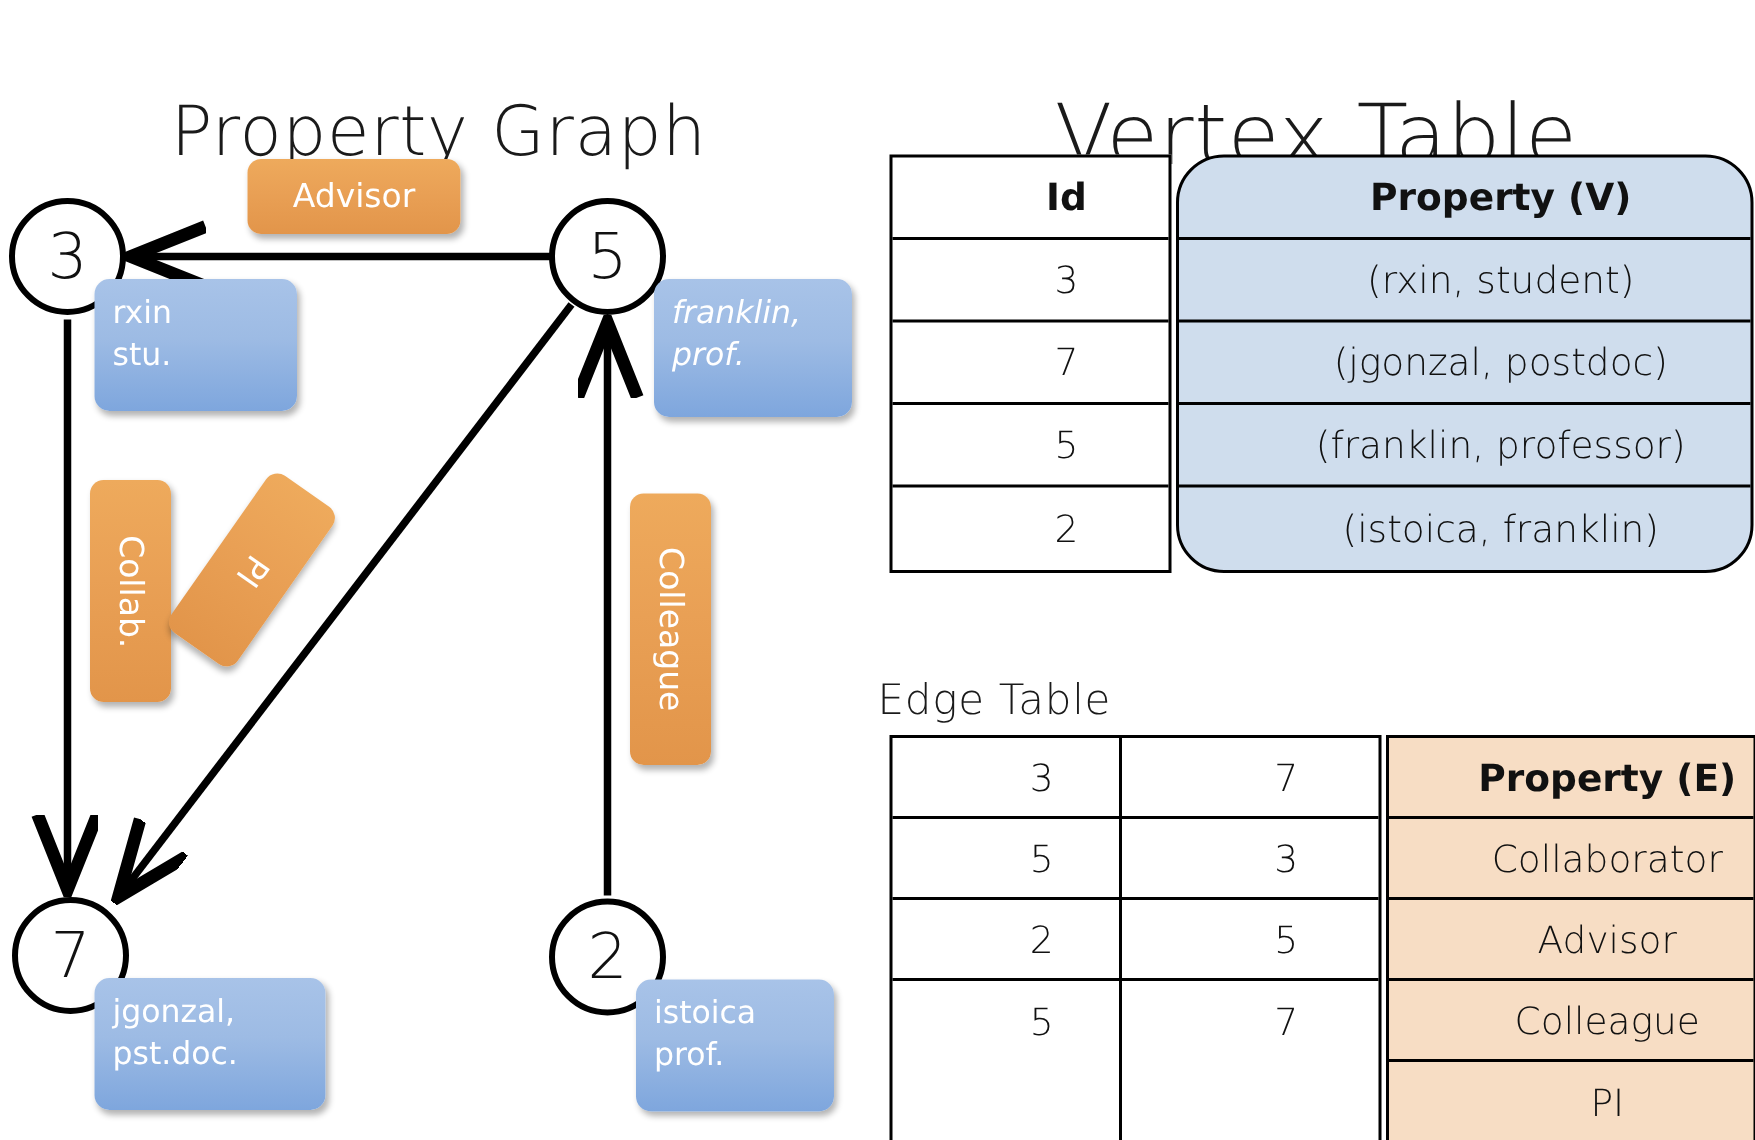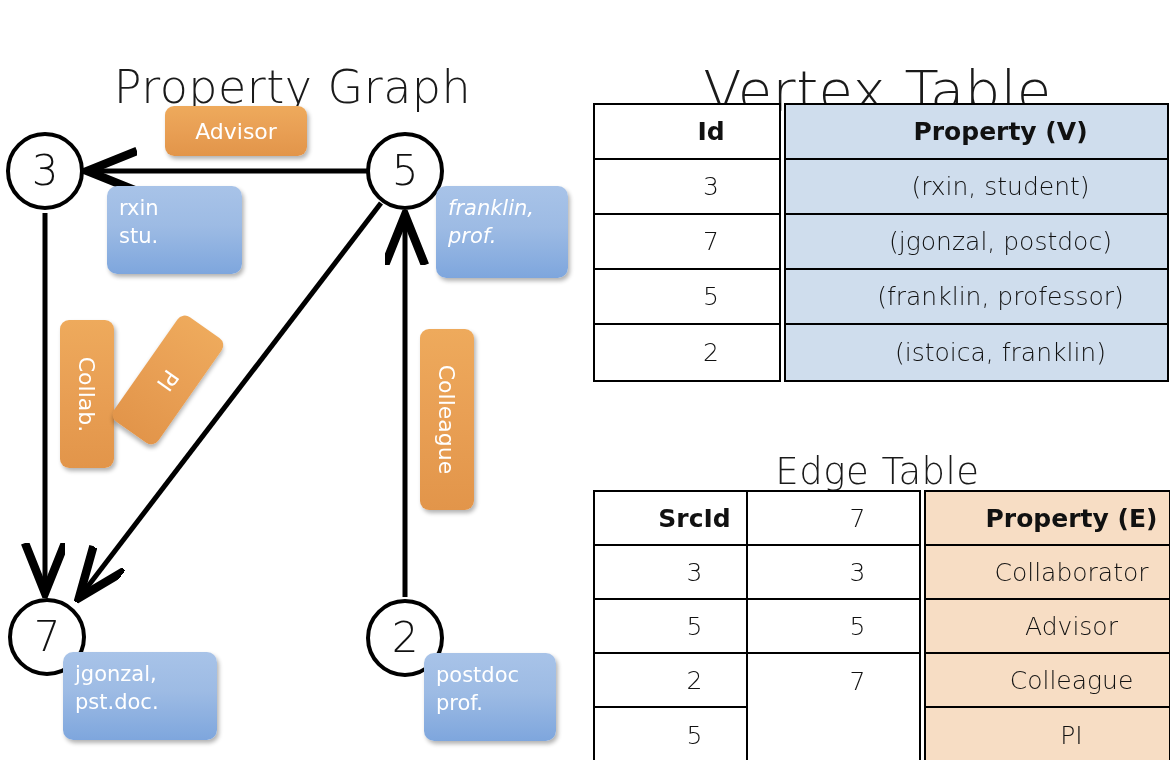--- a/index.html
+++ b/index.html
@@ -35,22 +35,22 @@
     text-align: center;
     font-size: 46px;
   }
   #title-vertex-table {
     left: 585px; top: 10px; width: 585px;
     text-align: center;
     font-size: 56px;
   }
   #title-edge-table {
     left: 585px; top: 402px; width: 585px;
-    text-align: center;
-    font-size: 37px;
+    text-align: left;
+    font-size: 28px;
   }
 
   
   #graph-area {
     position: absolute;
     left: 0; top: 0;
     width: 585px; height: 760px;
   }
   #graph-edges {
     position: absolute;
@@ -146,21 +146,21 @@
     box-sizing: border-box;
     white-space: nowrap;
     padding-left: 48px;
   }
   .tcell:last-child { border-bottom: none; }
   .tcell.head { font-weight: 700; }
 
   #vertex-table { left: 593px; top: 103px; }
   #vertex-table .tcell { height: 55px; }
   #vertex-table .col-id { width: 188px; background: #ffffff; }
-  #vertex-table .col-prop { width: 385px; background: #cfdded; }
+  #vertex-table .col-prop { width: 385px; background: #cfdded; border-radius: 32px; }
 
   #edge-table { left: 593px; top: 490px; }
   #edge-table .tcell { height: 54px; }
   #edge-table .col-src { width: 155px; background: #ffffff; }
   #edge-table .col-dst { width: 175px; background: #ffffff; }
   #edge-table .col-prop { width: 247px; background: #f7ddc4; }
 </style>
 </head>
 <body>
 
@@ -186,21 +186,21 @@
       <line x1="45" y1="213" x2="45" y2="588" stroke="#000" stroke-width="5" marker-end="url(#arrowhead)"></line>
 
       <line x1="381" y1="203" x2="82" y2="594" stroke="#000" stroke-width="5" marker-end="url(#arrowhead)"></line>
 
       <line x1="405" y1="597" x2="405" y2="220" stroke="#000" stroke-width="5" marker-end="url(#arrowhead)"></line>
     </svg>
 
     <div class="node-circle" style="left:6px; top:132px;">
       <span>3</span>
     </div>
-    <div class="prop-box" style="left:63px; top:186px; width:135px; height:88px;margin-left:44px;">
+    <div class="prop-box" style="left:63px; top:186px; width:135px; height:88px;">
       <div>rxin</div>
       <div>stu.</div>
     </div>
 
     <div class="node-circle" style="left:366px; top:132px;">
       <span>5</span>
     </div>
     <div class="prop-box" style="left:436px; top:186px; width:132px; height:92px;font-style:italic;">
       <div>franklin,</div>
       <div>prof.</div>
@@ -211,21 +211,21 @@
     </div>
     <div class="prop-box" style="left:63px; top:652px; width:154px; height:88px;">
       <div>jgonzal,</div>
       <div>pst.doc.</div>
     </div>
 
     <div class="node-circle" style="left:366px; top:599px;">
       <span>2</span>
     </div>
     <div class="prop-box" style="left:424px; top:653px; width:132px; height:88px;">
-      <div>postdoc</div>
+      <div>istoica</div>
       <div>prof.</div>
     </div>
 
     <div class="edge-label" style="left:165px; top:106px; width:142px; height:50px;">
       <span>Advisor</span>
     </div>
 
     <div class="edge-label vert" style="left:60px; top:320px; width:54px; height:148px;">
       <span>Collab.</span>
     </div>
@@ -252,21 +252,20 @@
       <div class="tcell head">Property (V)</div>
       <div class="tcell">(rxin, student)</div>
       <div class="tcell">(jgonzal, postdoc)</div>
       <div class="tcell">(franklin, professor)</div>
       <div class="tcell">(istoica, franklin)</div>
     </div>
   </div>
 
   <div class="tbl" id="edge-table">
     <div class="tcol col-src attached">
-      <div class="tcell head">SrcId</div>
       <div class="tcell">3</div>
       <div class="tcell">5</div>
       <div class="tcell">2</div>
       <div class="tcell">5</div>
     </div>
     <div class="tcol col-dst attached">
       <div class="tcell">7</div>
       <div class="tcell">3</div>
       <div class="tcell">5</div>
       <div class="tcell">7</div>

